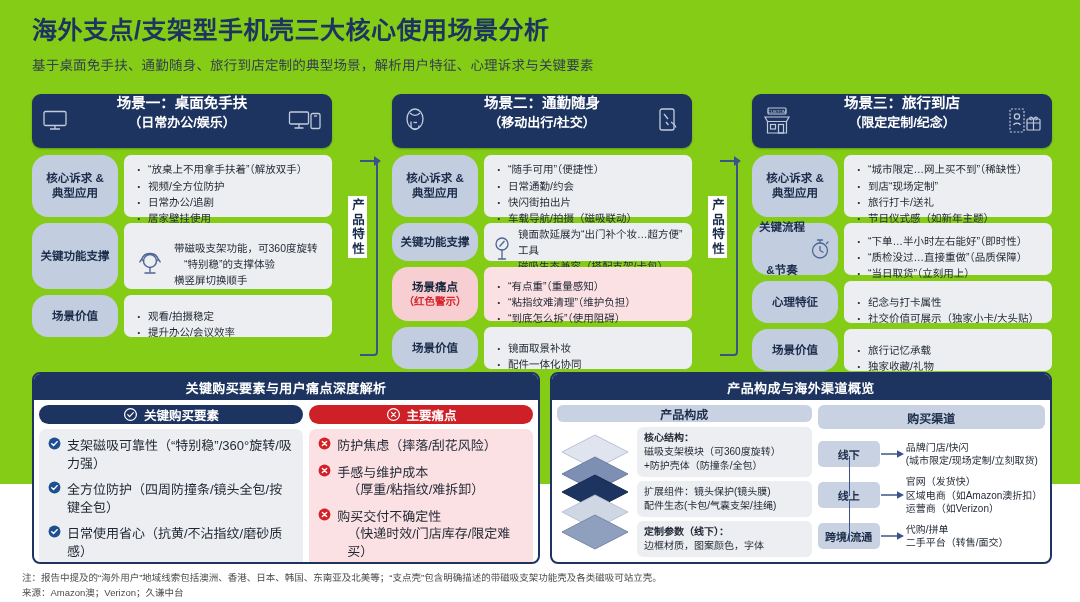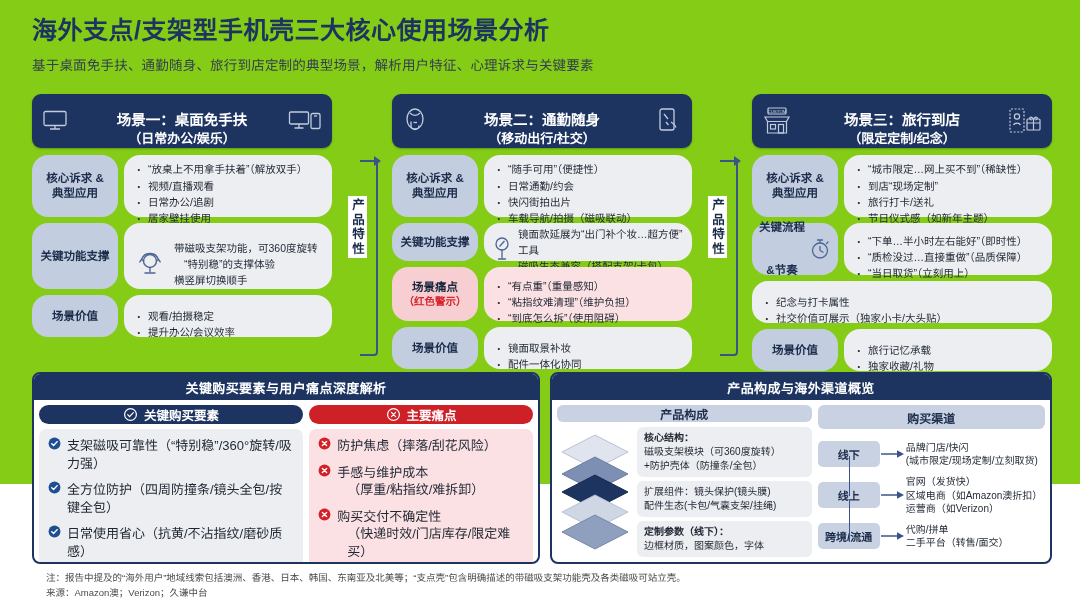--- a/index.html
+++ b/index.html
@@ -40,21 +40,21 @@
   .col-1 { left: 0; }
   .col-2 { left: 360px; }
   .col-3 { left: 720px; }
 
   .sc-head {
     position: relative;
     height: 54px;
     background: #1d3461;
     border-radius: 9px;
     color: #ffffff;
-    display: flex; align-items: flex-end; justify-content: center;
+    display: flex; align-items: flex-start; justify-content: center;
     text-align: center;
     box-shadow: 0 1px 2px rgba(0,0,0,.25);
   }
   .sc-head .t1 { font-size: 14.5px; font-weight: bold; line-height: 1.35; }
   .sc-head .t2 { font-size: 13px; font-weight: bold; line-height: 1.35; }
   .sc-head .icon-l { position: absolute; left: 10px; top: 50%; transform: translateY(-50%); opacity: .85; }
   .sc-head .icon-r { position: absolute; right: 10px; top: 50%; transform: translateY(-50%); opacity: .85; }
 
   .rowgrid { margin-top: 7px; }
   .srow { display: flex; gap: 6px; margin-bottom: 6px; align-items: stretch; }
@@ -66,21 +66,21 @@
     text-align: center;
     font-size: 11.5px; font-weight: bold; color: #1b2c4a;
     line-height: 1.3;
     padding: 4px 2px;
   }
   .rlabel.warn { background: #f7ced1; color: #18263d; }
   .rlabel.warn .sub { color: #d7262e; font-size: 10.5px; }
   .rbody {
     flex: 1 1 auto;
     background: #eceef1;
-    border-radius: 16px;
+    border-radius: 7px;
     padding: 23px 8px 7px 9px;
     font-size: 10.5px; color: #1f2733; line-height: 1.55;
     display: flex; align-items: center;
   }
   .rbody.warn { background: #fbe1e3; }
   .rbody ul { list-style: none; width: 100%; }
   .rbody li { position: relative; padding-left: 15px; }
   .rbody li::before {
     content: "·"; position: absolute; left: 4px; top: -1px;
     font-weight: bold; font-size: 13px; color: #333;
@@ -170,21 +170,21 @@
     font-size: 11px; font-weight: bold; color: #1b2c4a;
   }
   .chan-arrow { width: 26px; flex: none; display: flex; align-items: center; justify-content: center; }
   .chan-val { flex: 1; font-size: 10px; line-height: 1.35; color: #1f2733; min-width: 0; }
   .chan-link {
     position: absolute; left: 31px; width: 0;
     border-left: 1.5px solid #3b5488;
   }
 
   
-  .footer { position: absolute; left: 46px; top: 570px; width: 1020px; }
+  .footer { position: absolute; left: 22px; top: 570px; width: 1020px; }
   .footer .note { font-size: 9.5px; color: #4a4a4a; line-height: 1.6; }
   .footer .src  { font-size: 9.5px; color: #4a4a4a; line-height: 1.6; }
 
   .ico { display: block; }
 </style>
 </head>
 <body>
 
 <div class="page">
 
@@ -230,21 +230,21 @@
       <div class="rowgrid">
 
         <div class="srow" style="height:62px;">
           <div class="rlabel">
             <span>核心诉求 &amp;</span>
             <span>典型应用</span>
           </div>
           <div class="rbody">
             <ul>
               <li>“放桌上不用拿手扶着”（解放双手）</li>
-              <li>视频/直播观看</li>
+              <li>视频/全方位防护</li>
               <li>日常办公/追剧</li>
               <li>居家壁挂使用</li>
             </ul>
           </div>
         </div>
 
         <div class="srow" style="height:66px;">
           <div class="rlabel">
             <span>关键功能支撑</span>
           </div>
@@ -432,20 +432,23 @@
           <div class="rbody">
             <ul>
               <li>“下单…半小时左右能好”（即时性）</li>
               <li>“质检没过…直接重做”（品质保障）</li>
               <li>“当日取货”（立刻用上）</li>
             </ul>
           </div>
         </div>
 
         <div class="srow" style="height:42px;">
+          <div class="rlabel">
+            <span>心理特征</span>
+          </div>
           <div class="rbody">
             <ul>
               <li>纪念与打卡属性</li>
               <li>社交价值可展示（独家小卡/大头贴）</li>
             </ul>
           </div>
         </div>
 
         <div class="srow" style="height:42px;">
           <div class="rlabel">

